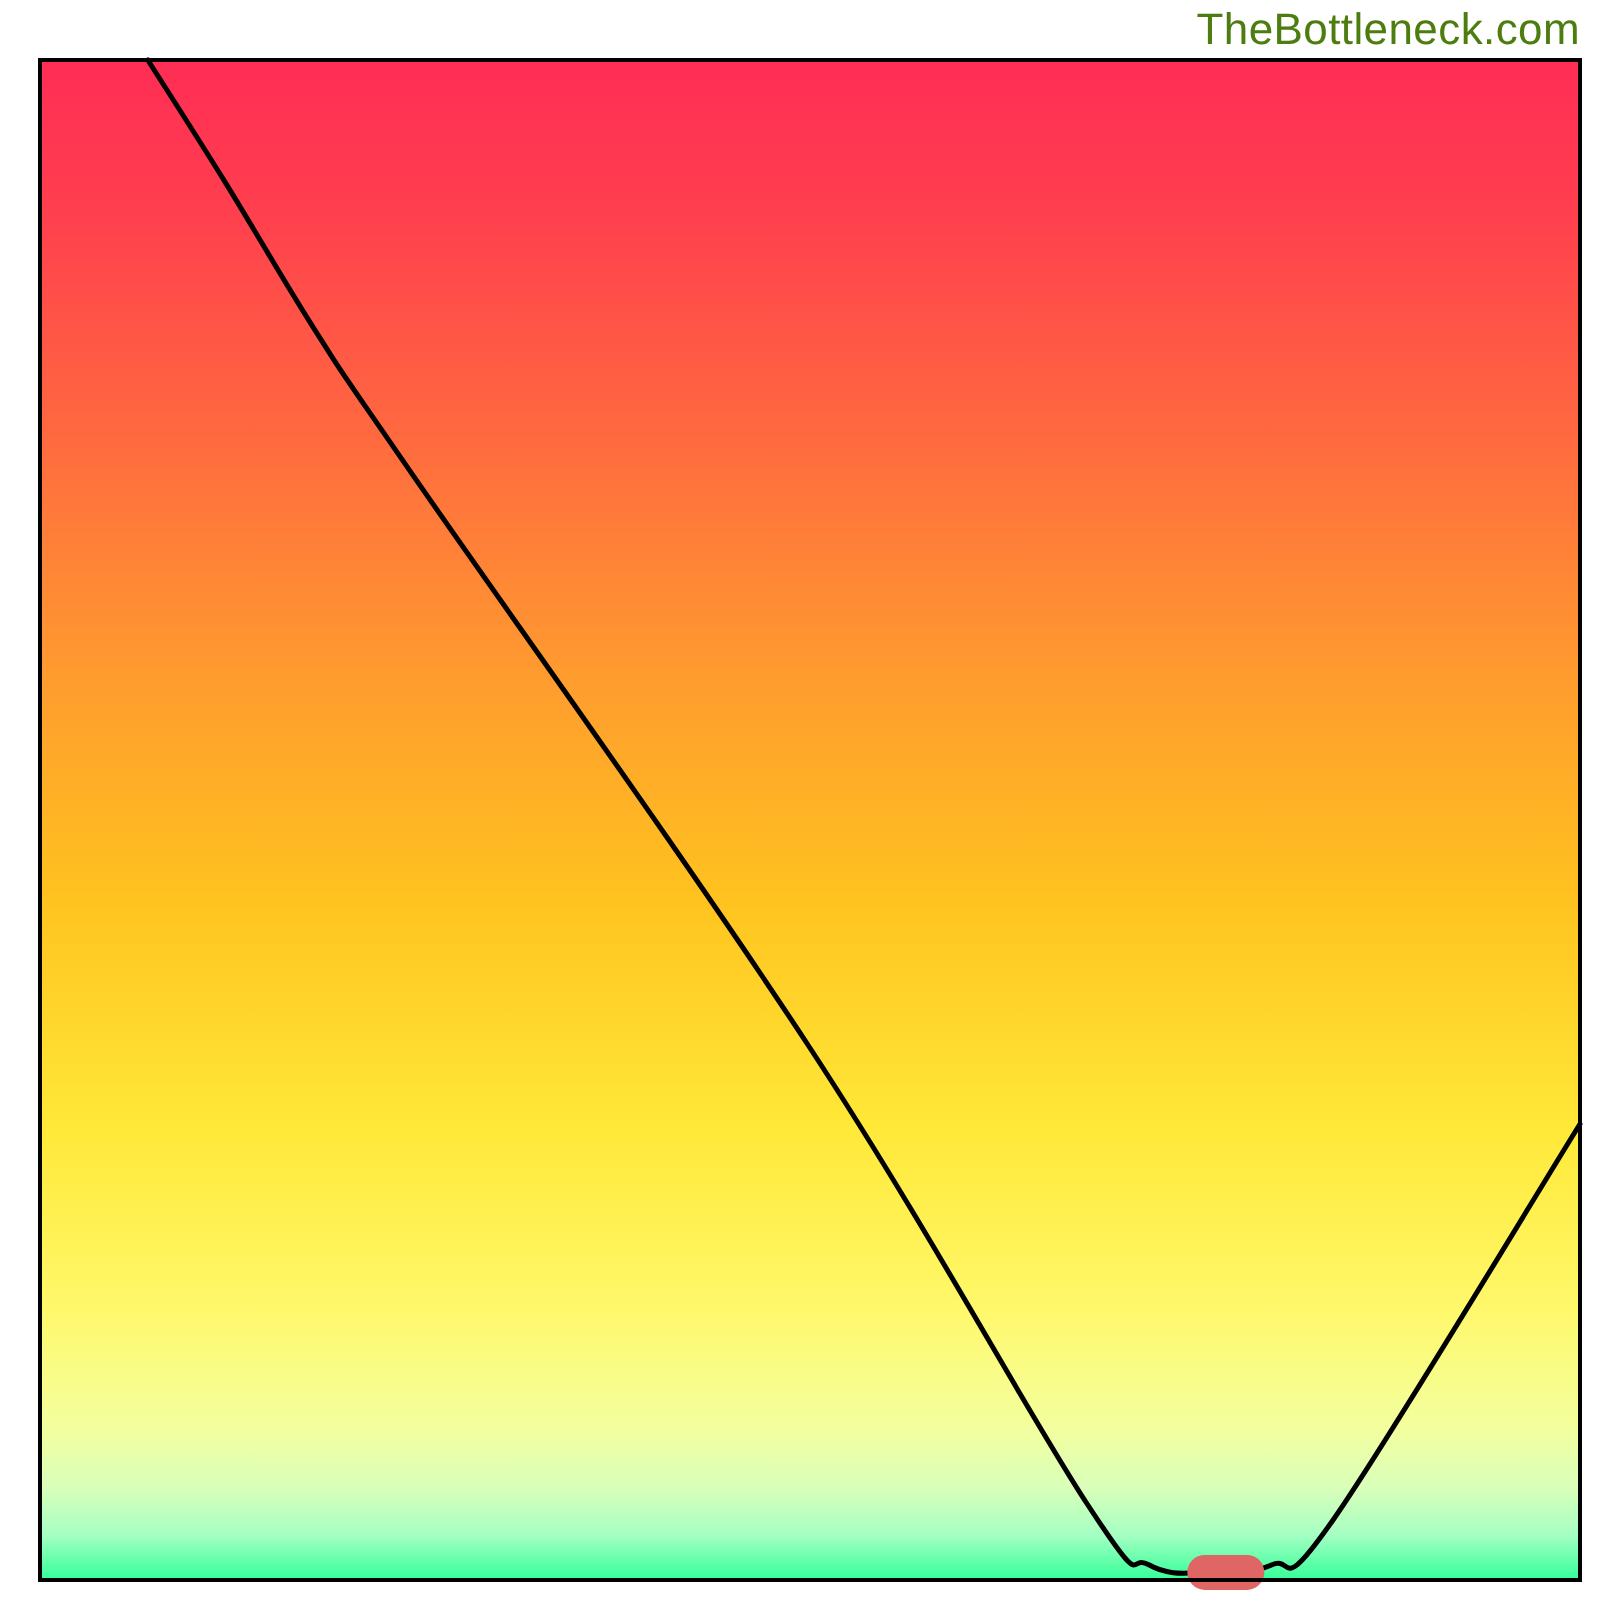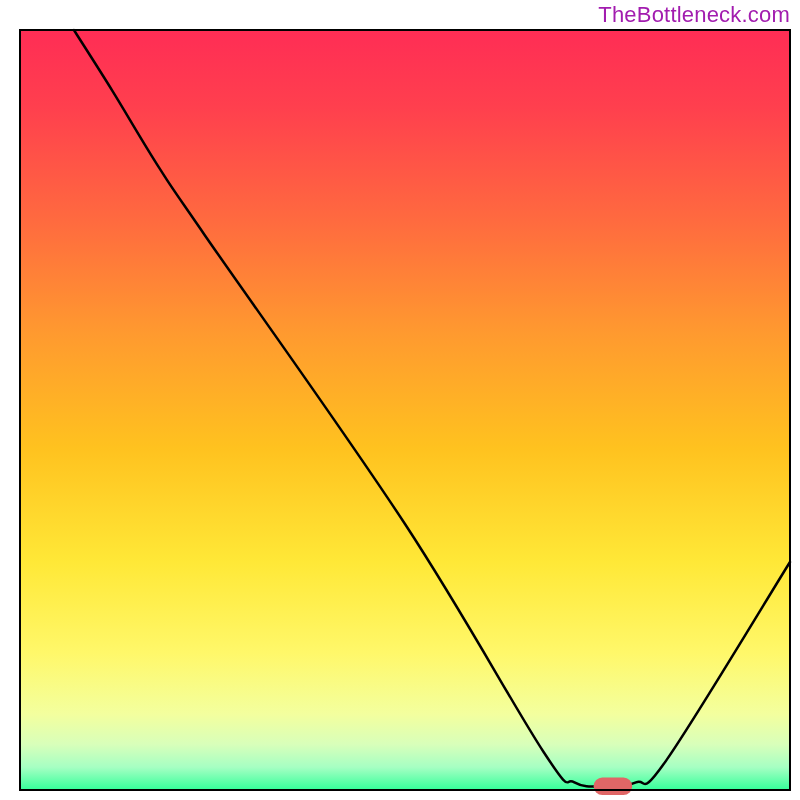--- a/index.html
+++ b/index.html
@@ -12,21 +12,21 @@
   }
   .chart-wrap {
     position: relative;
     width: 800px;
     height: 800px;
   }
   .watermark {
     position: absolute;
     top: 2px;
     right: 10px;
-    color: #a21caf;
+    color: #4d7c0f;
     font-size: 22px;
     letter-spacing: 0.2px;
   }
   svg {
     display: block;
   }
 </style>
 </head>
 <body>
 

